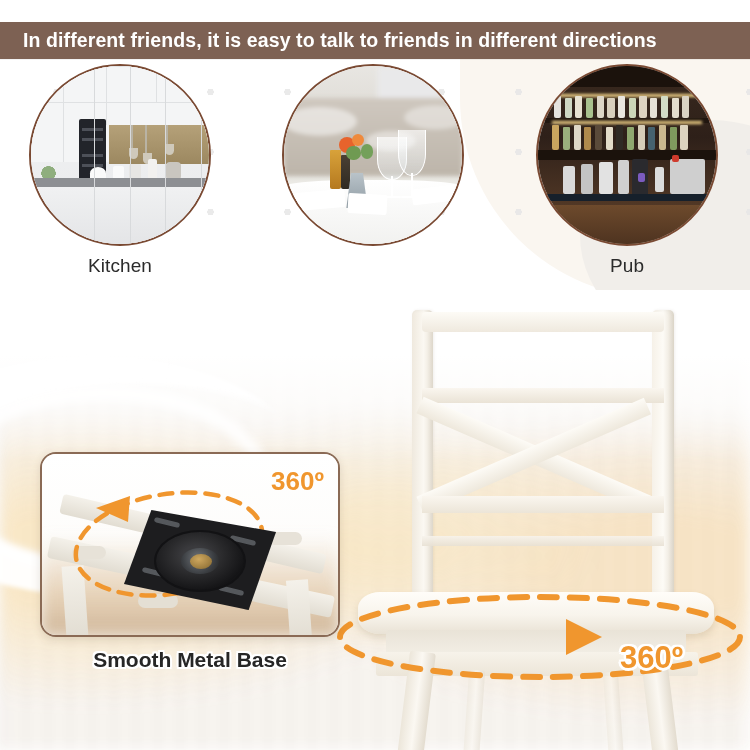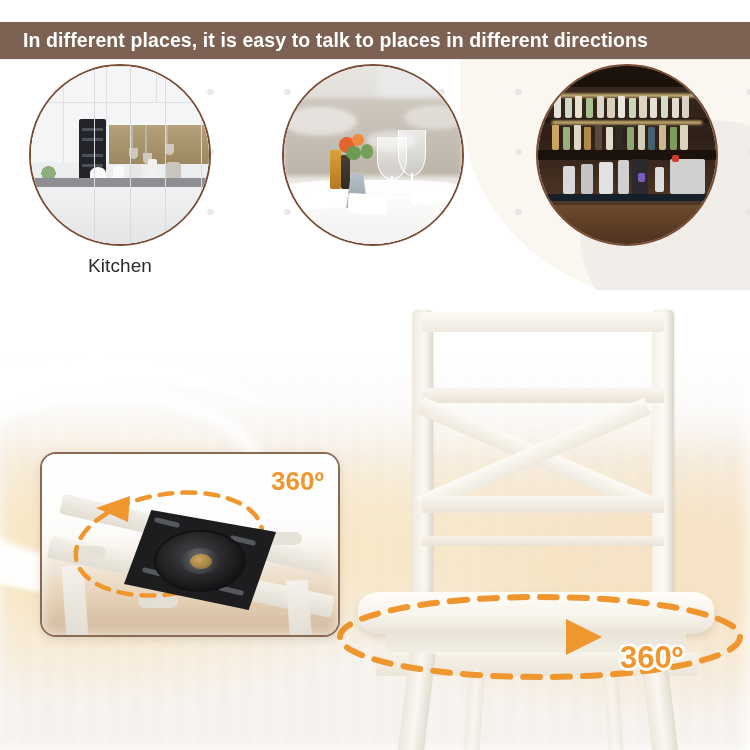--- a/index.html
+++ b/index.html
@@ -256,21 +256,21 @@
 
 <div class="stage">
 
   <div class="top-zone">
     <div class="cream-wash"></div>
     <div class="cream-wash2"></div>
     <div class="dots"></div>
   </div>
 
   <div class="header-banner">
-    <div class="htext">In different places, it is easy to talk to places in different directions</div>
+    <div class="htext">In different friends, it is easy to talk to friends in different directions</div>
   </div>
 
   <div class="circle-row">
 
     <div class="circ-item c1">
       <div class="circ-frame">
         <div class="k-wall"></div>
         <div class="k-upper"></div>
         <div class="k-cabline" style="left:0;top:0;width:100%;height:1px;"></div>
         <div class="k-cabline" style="left:42%;top:0;width:1px;height:33%;"></div>
@@ -370,20 +370,21 @@
         <div class="p-mach" style="left:34%;top:54%;width:8%;height:18%;background:#e2e2e2;"></div>
         <div class="p-mach" style="left:45%;top:53%;width:6%;height:19%;background:#d0d0d0;"></div>
         <div class="p-mach" style="left:53%;top:52%;width:9%;height:21%;background:#2a2a2e;"></div>
         <div class="p-mach" style="left:56%;top:60%;width:4%;height:5%;background:#7b5bbf;"></div>
         <div class="p-mach" style="left:66%;top:57%;width:5%;height:14%;background:#dcdcdc;"></div>
         <div class="p-mach" style="left:74%;top:52%;width:20%;height:20%;background:#cfcfcf;border-radius:2px;"></div>
         <div class="p-mach" style="left:75%;top:50%;width:4%;height:4%;background:#cf3b2d;border-radius:2px;"></div>
         <div class="p-dark" style="left:0;top:72%;width:100%;height:4%;background:#16202b;"></div>
         <div class="p-counter"></div>
       </div>
+      <div class="circ-label">Pub</div>
     </div>
 
   </div>
 
   <div class="bottom-zone">
     <div class="pub-blur"></div>
     <div class="pub-blur2"></div>
     <div class="pub-fade-top"></div>
     <div class="swoosh"></div>
     <div class="swoosh2"></div>
@@ -438,14 +439,15 @@
       <div class="plate-slot" style="left:106px;top:28px;width:26px;height:5px;transform:rotate(14deg);"></div>
       <div class="plate-slot" style="left:18px;top:60px;width:26px;height:5px;transform:rotate(14deg);"></div>
       <div class="plate-slot" style="left:94px;top:78px;width:26px;height:5px;transform:rotate(14deg);"></div>
       <div class="plate-disc"></div>
       <div class="plate-bolt"></div>
     </div>
 
     <div class="ins-360">360º</div>
   </div>
 
+  <div class="inset-caption">Smooth Metal Base</div>
 
 </div>
 
 </body></html>

